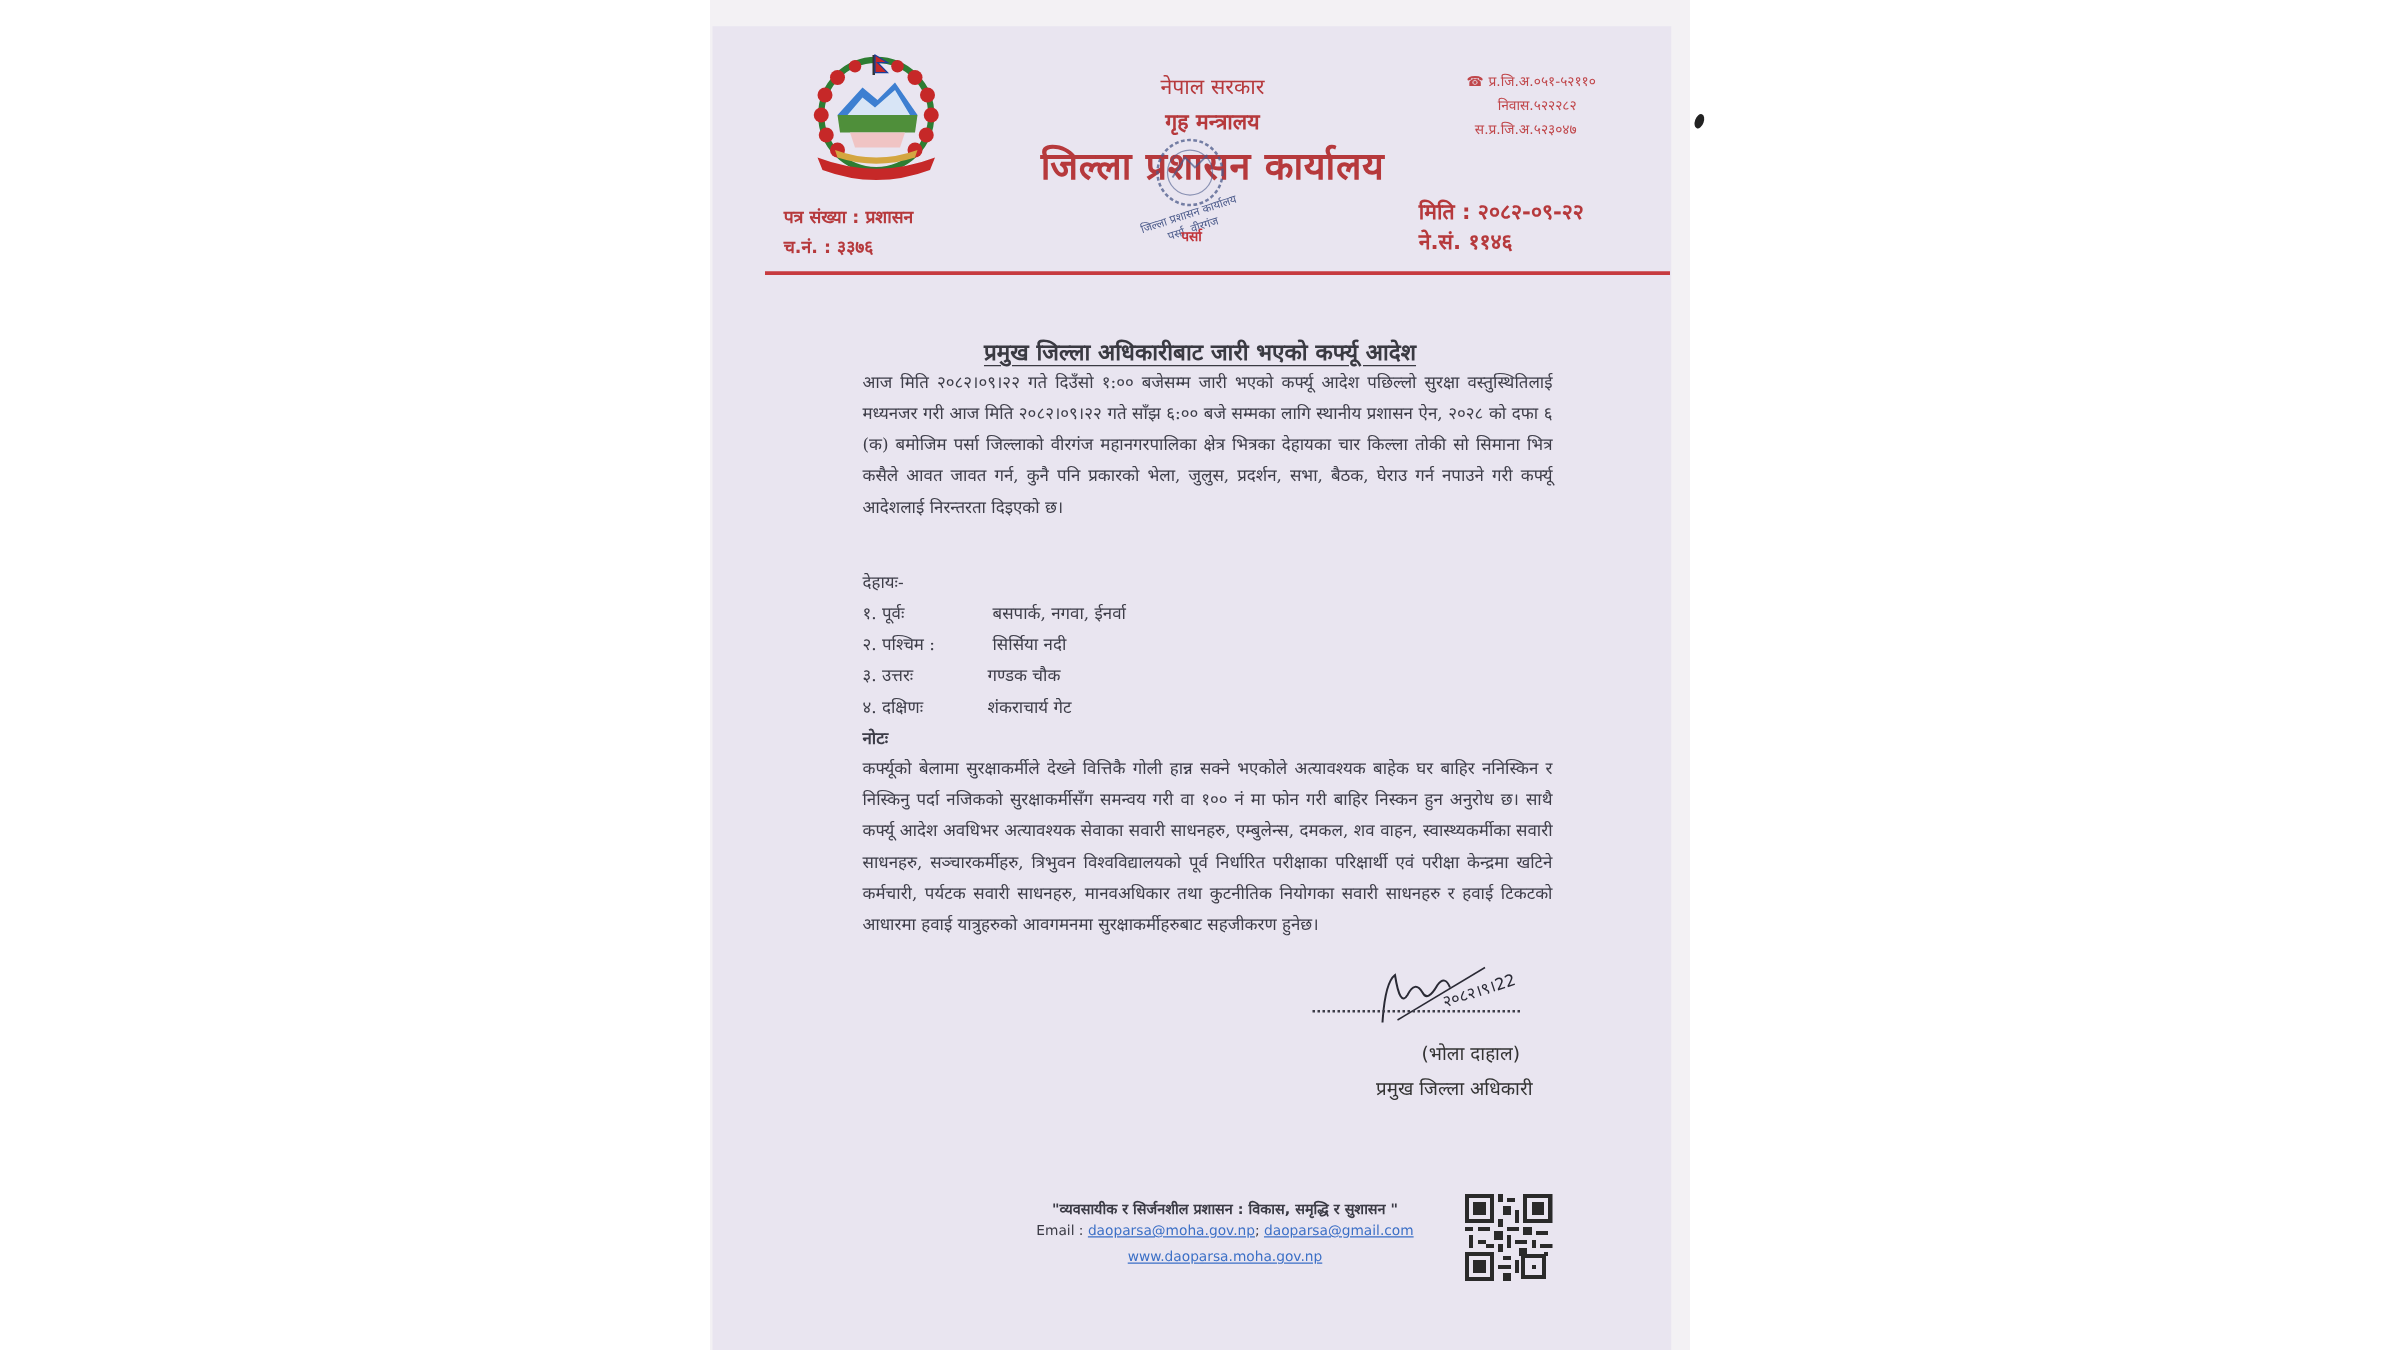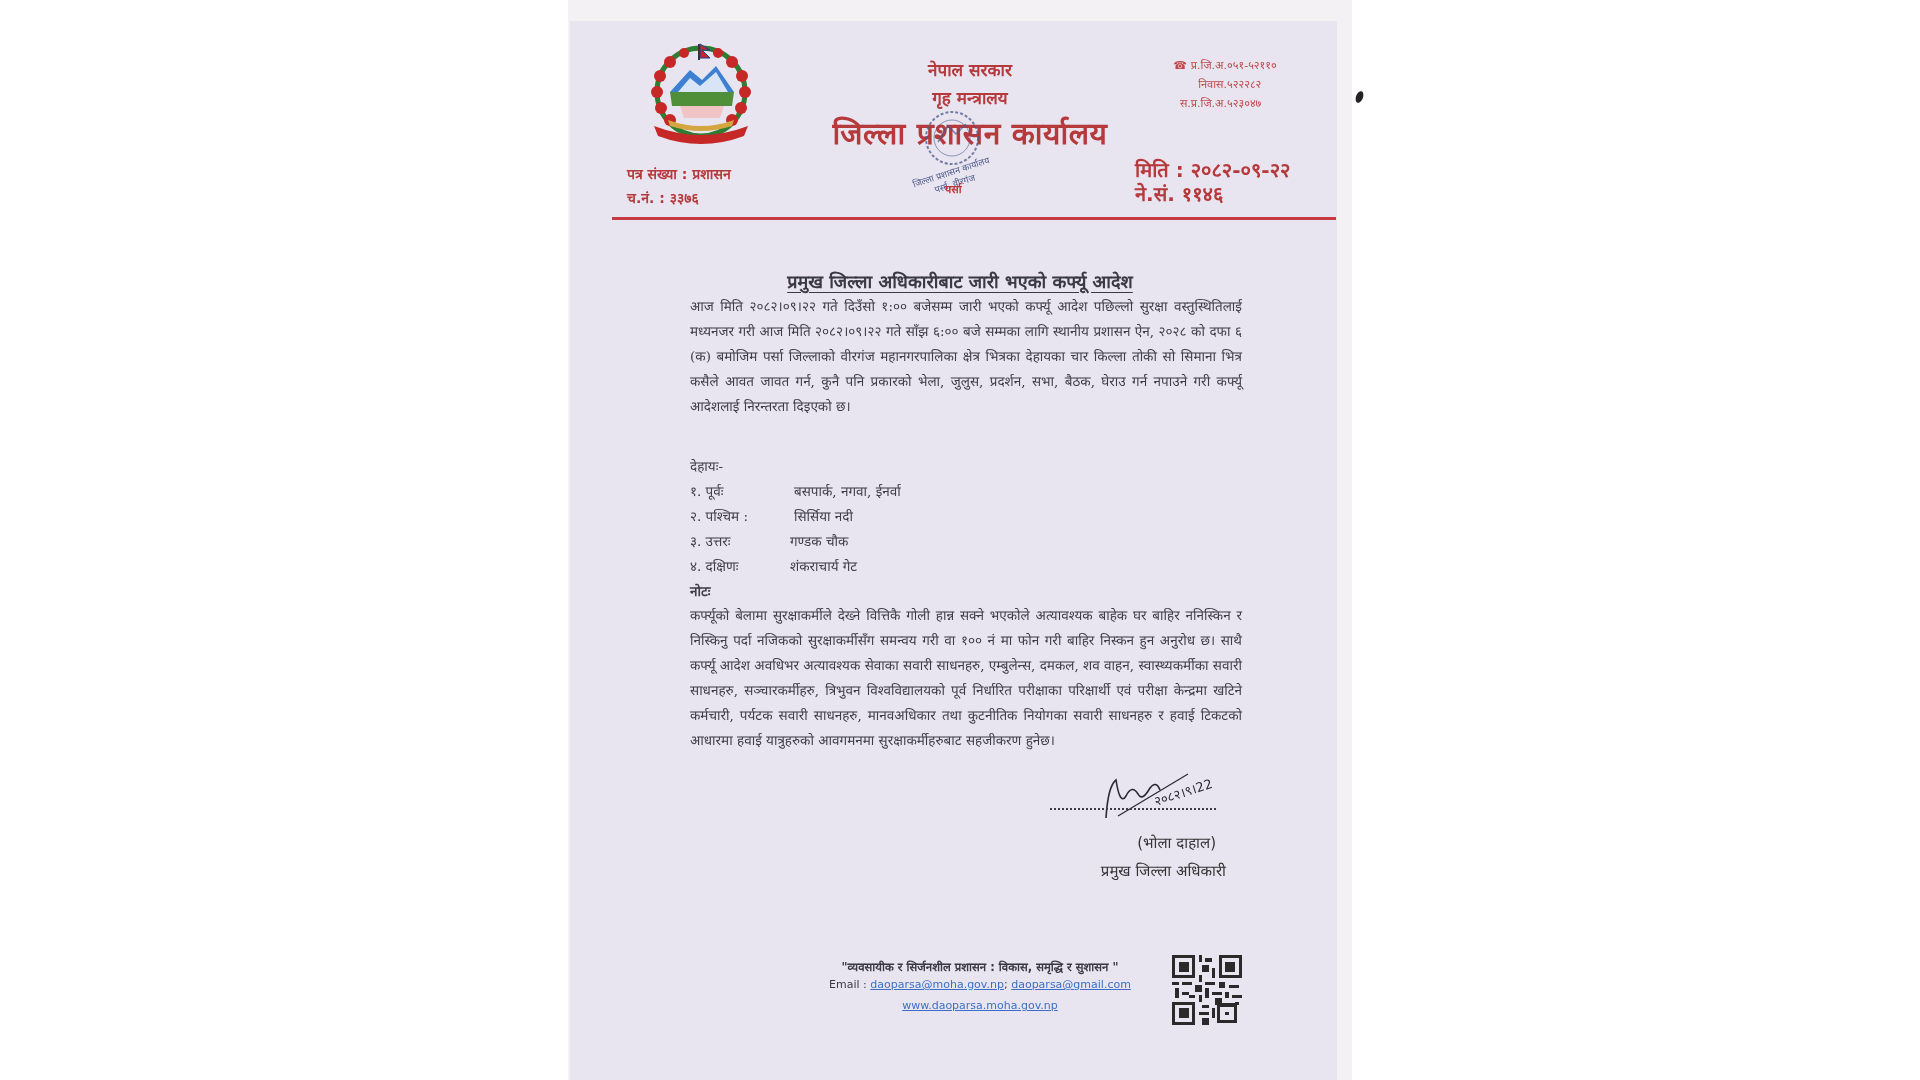--- a/index.html
+++ b/index.html
@@ -5,31 +5,31 @@
   * { margin:0; padding:0; box-sizing:border-box; }
   html, body { width:1920px; height:1080px; background:#ffffff; overflow:hidden; }
   body { position:relative; font-family:"DejaVu Sans", sans-serif; }
 
   .page-edge { position:absolute; left:568px; top:0; width:784px; height:1080px; background:#f3f1f4; }
   .page { position:absolute; left:570px; top:21px; width:767px; height:1059px; background:#e9e5f0; }
 
   .emblem { position:absolute; left:640px; top:40px; width:122px; height:108px; }
 
   .hdr-center { position:absolute; left:780px; top:56px; width:380px; text-align:center; color:#b6393c; }
-  .hdr-gov { font-size:17px; font-weight:bold; line-height:28px; position:absolute; left:0; width:380px; top:0; }
+  .hdr-gov { font-size:17px; font-weight:normal; line-height:28px; position:absolute; left:0; width:380px; top:0; }
   .hdr-ministry { font-size:17px; font-weight:bold; line-height:28px; position:absolute; left:0; width:380px; top:28px; }
   .hdr-office { font-size:30px; font-weight:bold; line-height:40px; position:absolute; left:0; width:380px; top:58px; letter-spacing:0.5px; }
 
   .contact { position:absolute; left:1135px; top:56px; color:#c0464a; font-size:11px; line-height:19px; }
   .contact .row { display:flex; }
   .contact .lbl { width:92px;text-align:right; }
   .contact .phone-icon { display:inline-block; margin-right:4px; font-size:11px; }
 
   .ref-left { position:absolute; left:627px; top:162px; color:#b6393c; font-size:14px; font-weight:bold; line-height:24px; }
-  .ref-right { position:absolute; left:1135px; top:158px; color:#b6393c; font-size:20px; font-weight:bold; line-height:24px; }
+  .ref-right { position:absolute; left:1135px; top:158px; color:#b6393c; font-size:17px; font-weight:bold; line-height:24px; }
 
   .seal { position:absolute; left:900px; top:108px; width:100px; height:104px; }
   .seal-text { position:absolute; left:908px; top:166px; width:90px; font-size:9px; color:#4b5a8a; text-align:center; transform:rotate(-18deg); line-height:12px; }
   .seal-parsa { position:absolute; left:945px; top:181px; color:#c0343a; font-size:11px; font-weight:bold; }
 
   .rule { position:absolute; left:612px; top:217px; width:724px; height:3px; background:#c73a3f; }
 
   .title { position:absolute; left:750px; top:252px; width:420px; text-align:center; font-size:18px; font-weight:bold; color:#3a3a42; text-decoration:underline; text-underline-offset:4px;margin-top:17px; }
 
   .body-text { position:absolute; left:690px; top:294px; width:552px; font-family:"DejaVu Serif", serif; font-size:13.5px; line-height:25px; color:#3d3d48; text-align:justify; }

